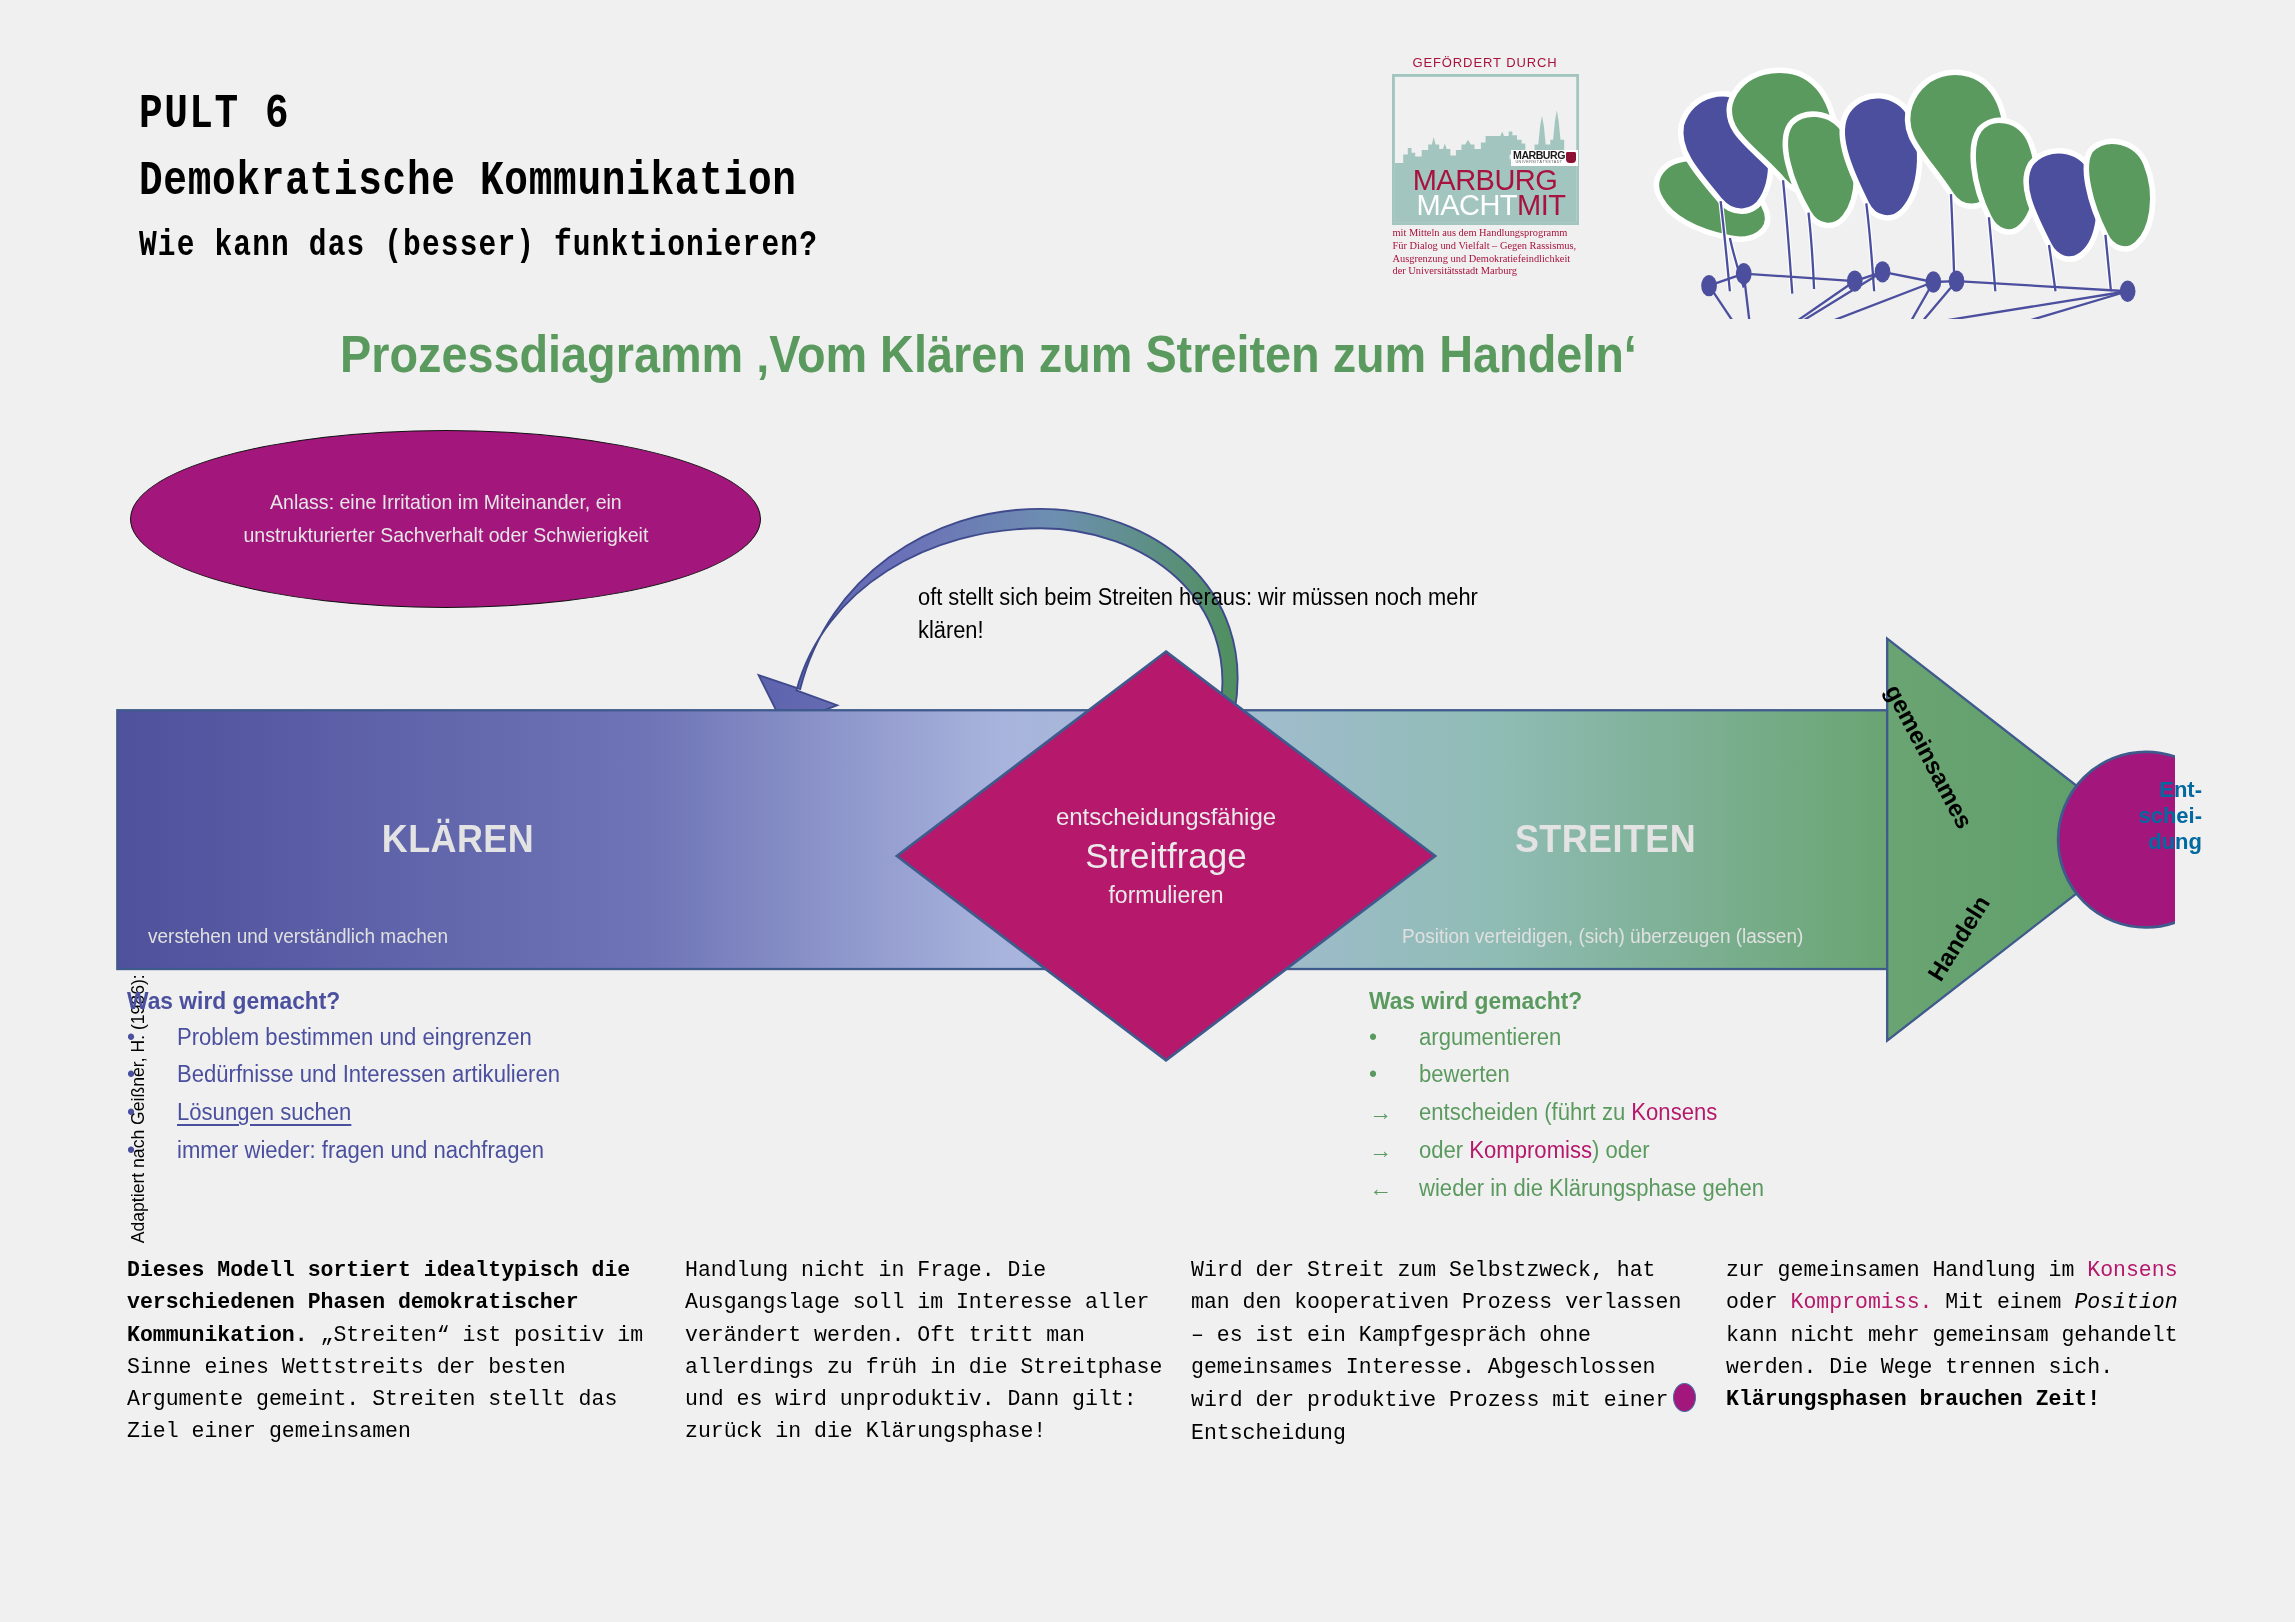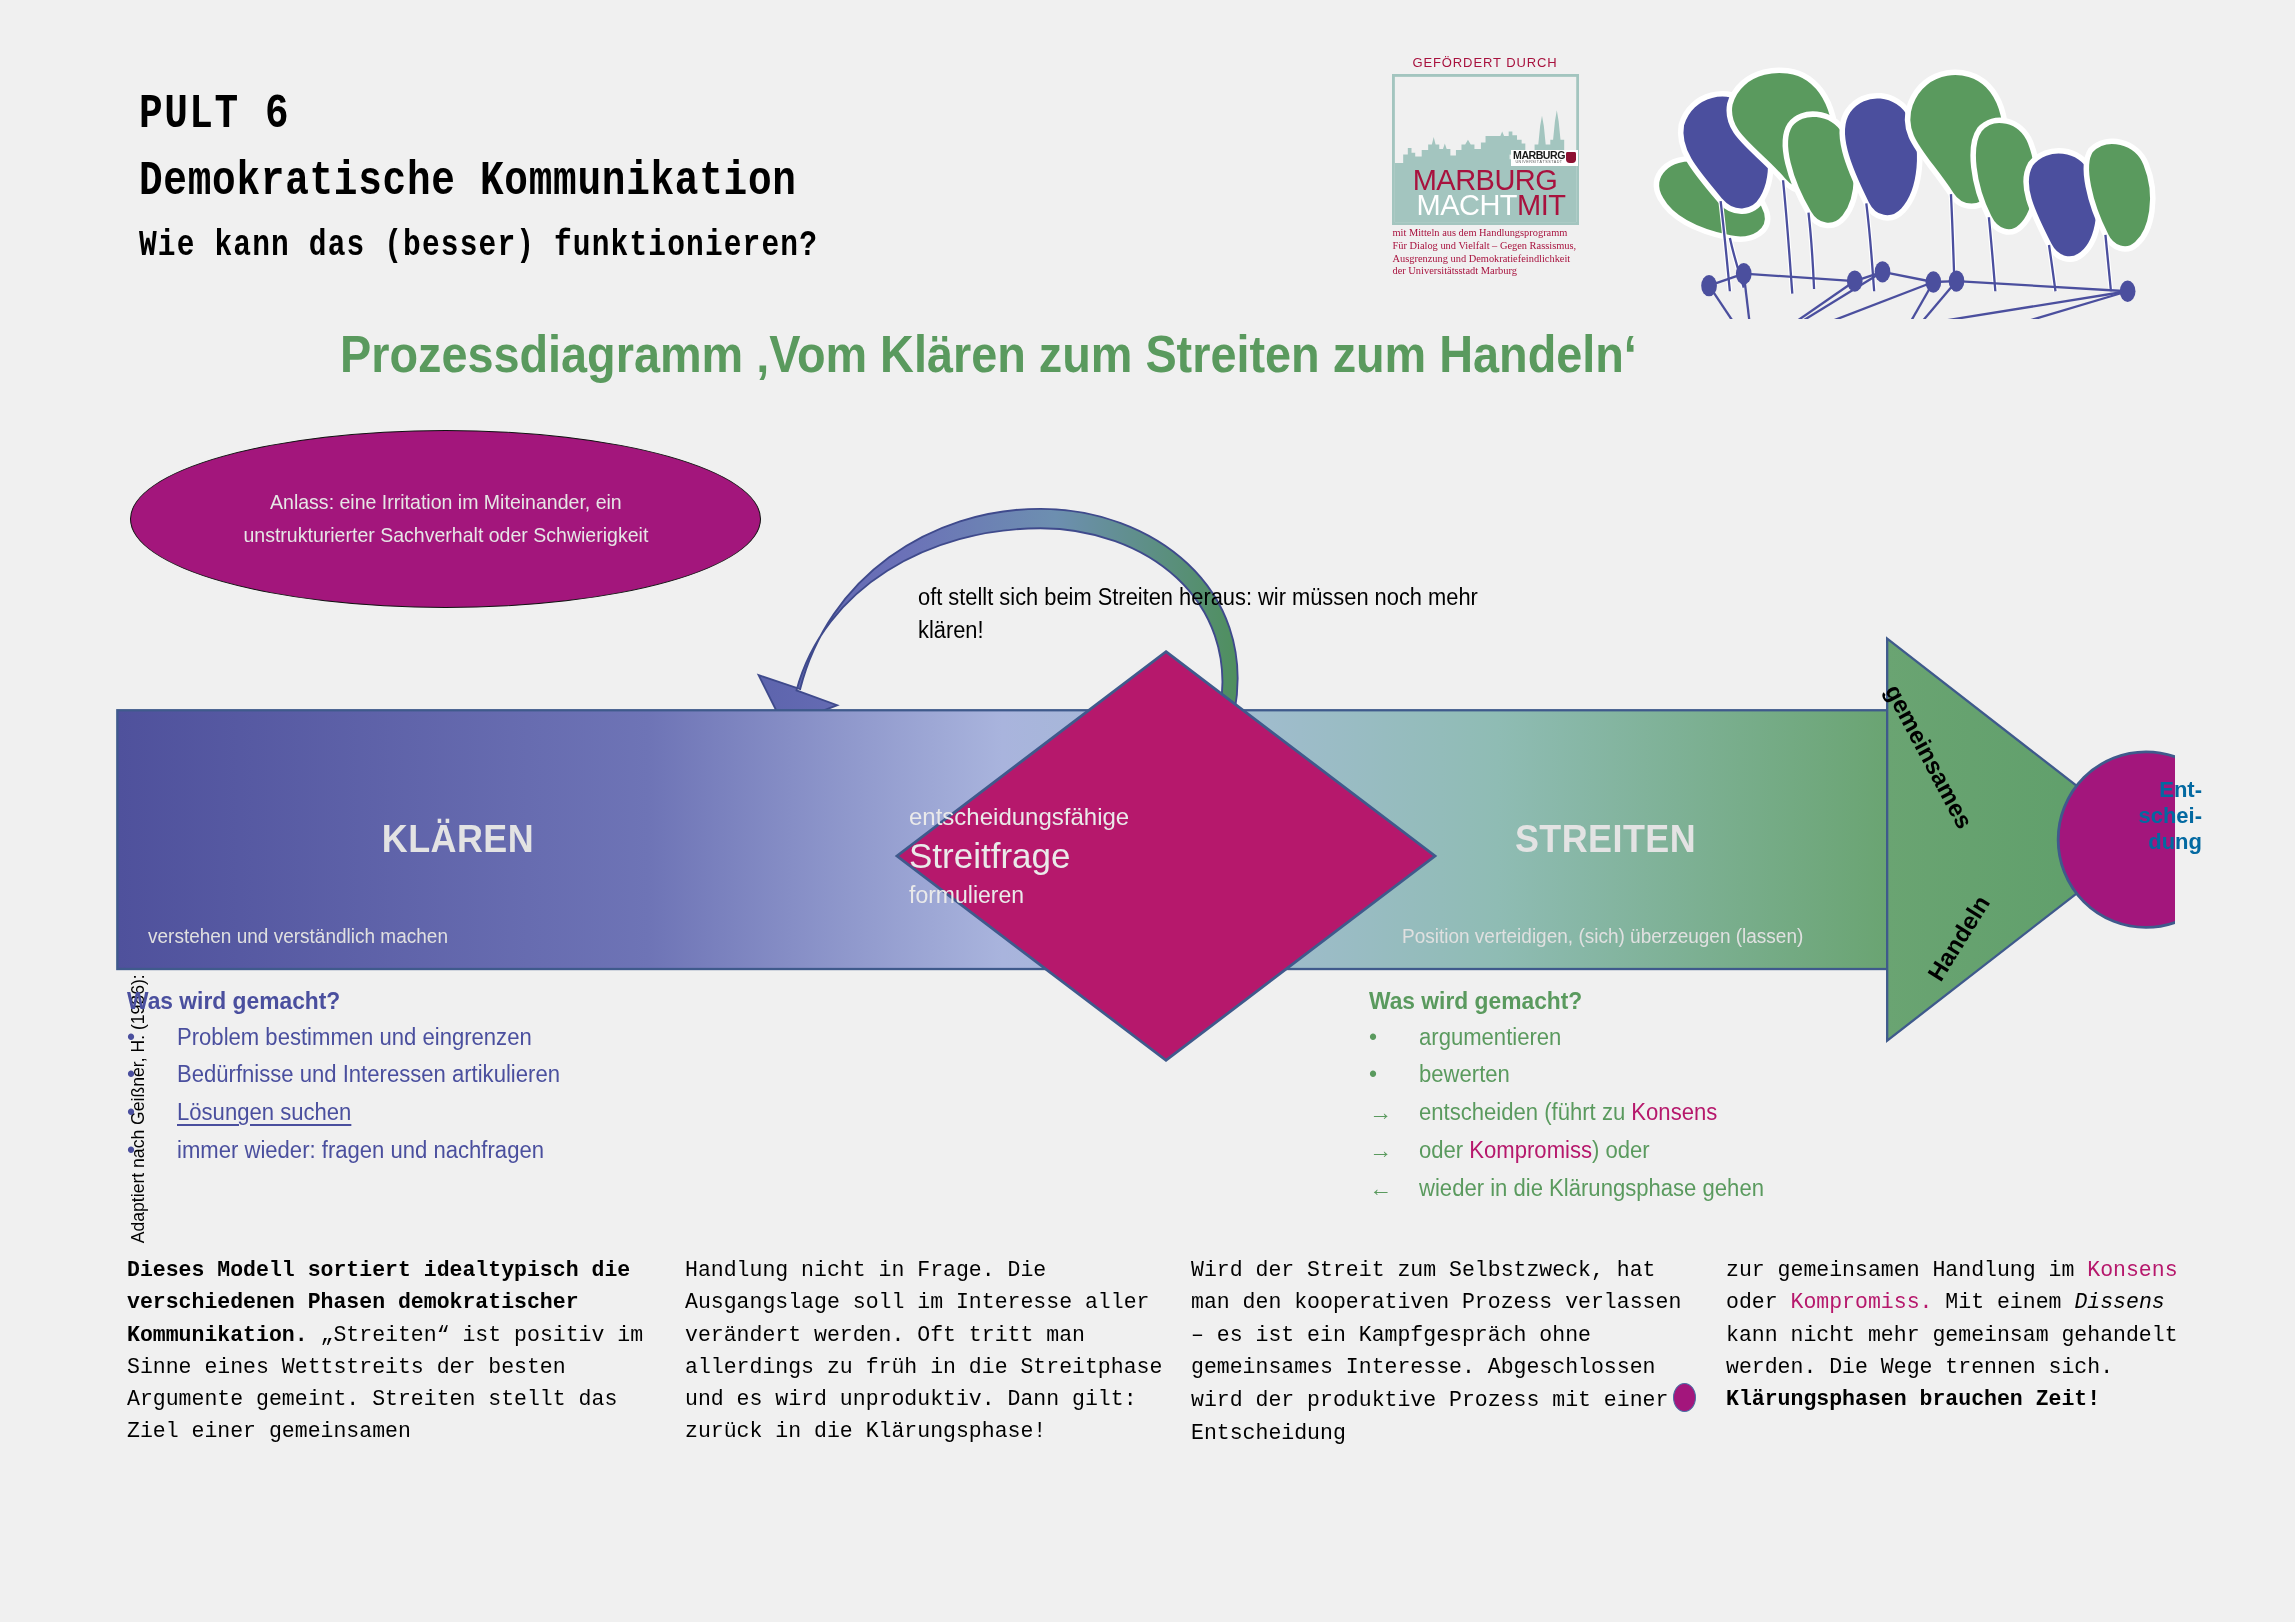--- a/index.html
+++ b/index.html
@@ -123,22 +123,22 @@
     transform:scaleX(.92);
   }
   #sub-streiten{
     left:1402px;top:925px;width:601px;
     font-size:20px;color:#e0e0e0;transform:scaleX(.95);transform-origin:left center;
   }
 
   
   #diamond-wrap{left:893px;top:648px;width:546px;height:416px;}
   #diamond-text{
-    position:absolute;left:16px;top:0;width:546px;height:416px;
-    display:flex;flex-direction:column;align-items:flex-start;justify-content:center;
+    position:absolute;left:0;top:0;width:546px;height:416px;
+    display:flex;flex-direction:column;align-items:center;justify-content:center;
     color:#eaeaea;text-align:center;
   }
   #diamond-l1{font-size:24px;line-height:1.1;}
   #diamond-l2{font-size:35px;line-height:1.5;}
   #diamond-l3{font-size:23px;line-height:1.1;}
 
   
   #ent-label{
     left:2082px;top:777px;width:120px;text-align:right;
     color:#0369a1;font-size:22px;font-weight:bold;line-height:1.18;
@@ -411,15 +411,15 @@
 <div class="pcol" id="p-col1">
   <p><b>Dieses Modell sortiert idealtypisch die verschiedenen Phasen demokratischer Kommunikation.</b><span> „Streiten“ ist positiv im Sinne eines Wettstreits der besten Argumente gemeint. Streiten stellt das Ziel einer gemeinsamen</span></p>
 </div>
 <div class="pcol" id="p-col2">
   <p>Handlung nicht in Frage. Die Ausgangslage soll im Interesse aller verändert werden. Oft tritt man allerdings zu früh in die Streitphase und es wird unproduktiv. Dann gilt: zurück in die Klärungsphase!</p>
 </div>
 <div class="pcol" id="p-col3">
   <p><span>Wird der Streit zum Selbstzweck, hat man den kooperativen Prozess verlassen – es ist ein Kampfgespräch ohne gemeinsames Interesse. Abgeschlossen wird der produktive Prozess mit einer</span><span class="inline-circle"></span><span>Entscheidung</span></p>
 </div>
 <div class="pcol" id="p-col4">
-  <p><span> zur gemeinsamen Handlung im </span><span class="kon">Konsens</span><span> oder </span><span class="kon">Kompromiss.</span><span> Mit einem </span><span class="em">Dissens</span><span>  kann nicht mehr gemeinsam gehandelt werden. Die Wege trennen sich. </span><b>Klärungsphasen brauchen Zeit!</b></p>
+  <p><span> zur gemeinsamen Handlung im </span><span class="kon">Konsens</span><span> oder </span><span class="kon">Kompromiss.</span><span> Mit einem </span><span class="em">Position</span><span>  kann nicht mehr gemeinsam gehandelt werden. Die Wege trennen sich. </span><b>Klärungsphasen brauchen Zeit!</b></p>
 </div>
 
 
 </body></html>

